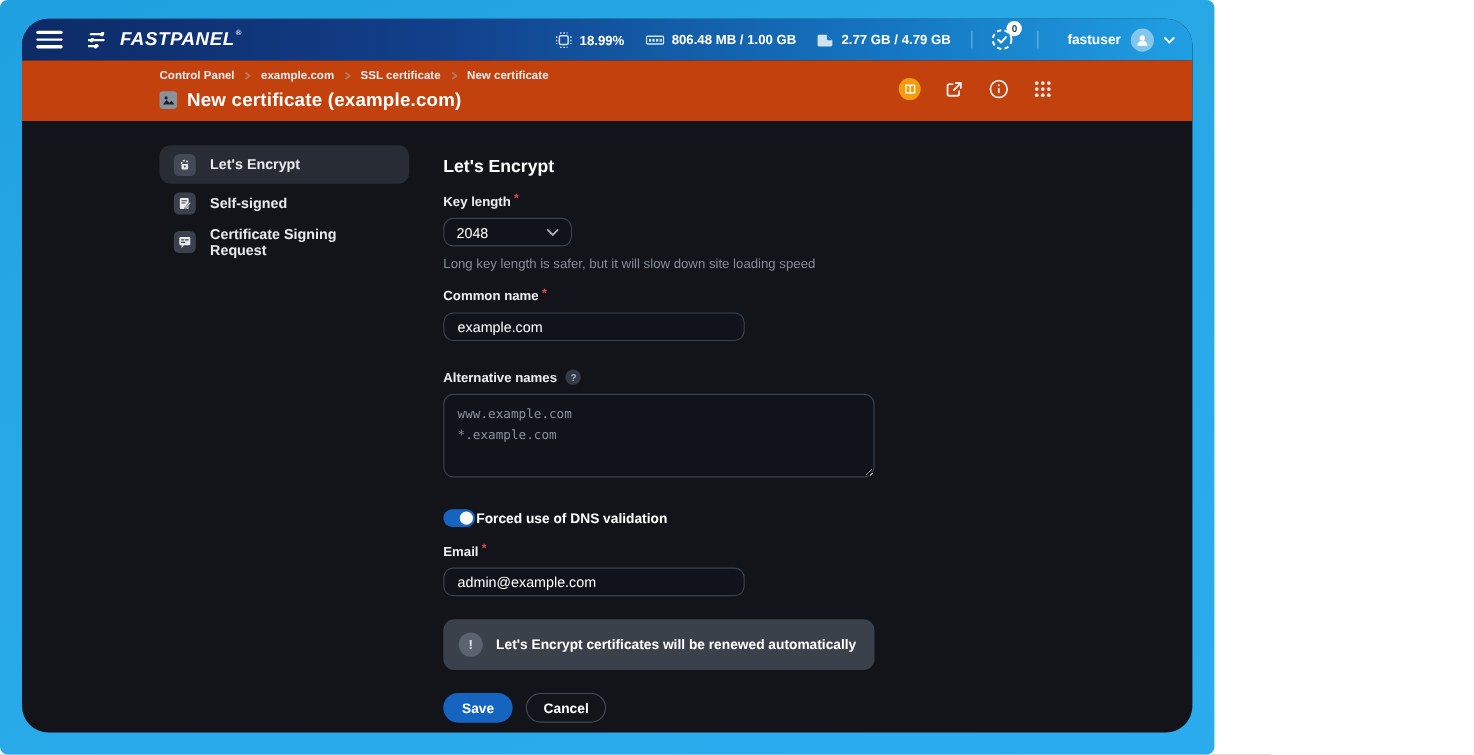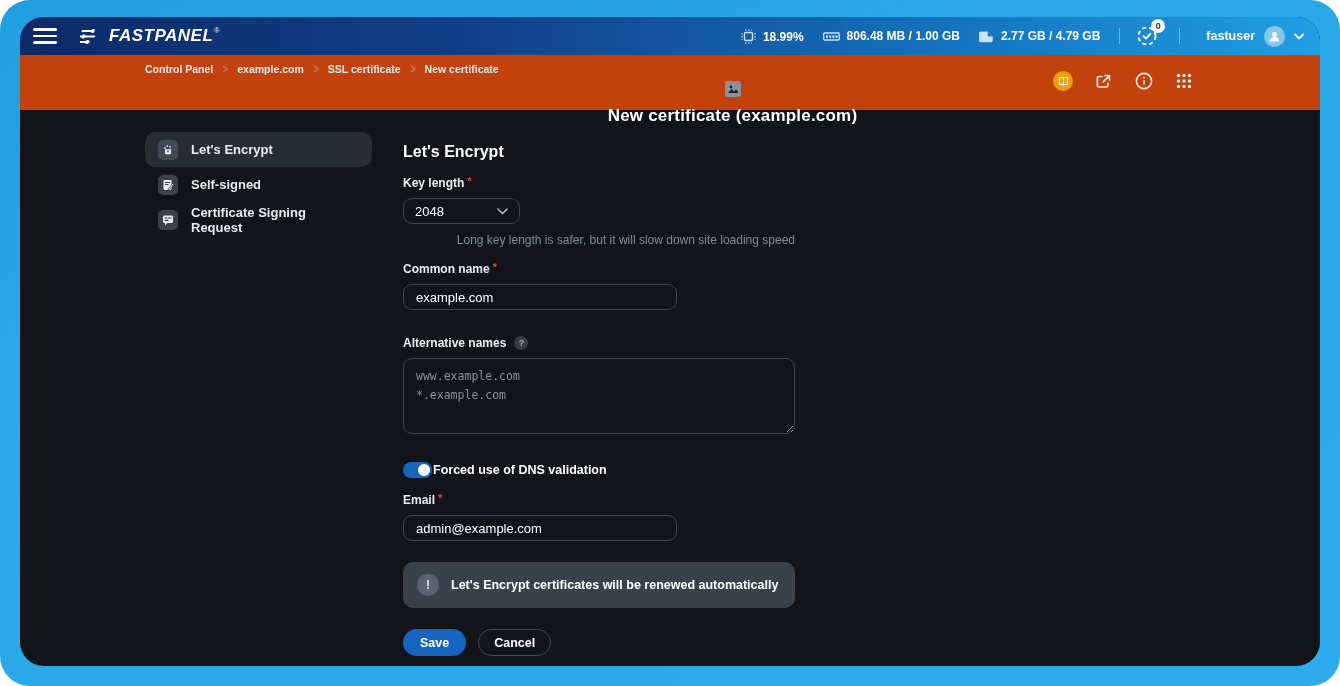--- a/index.html
+++ b/index.html
@@ -1,20 +1,20 @@
 <!DOCTYPE html>
 <html><head>
 <meta charset="utf-8">
 <style>
   * { margin:0; padding:0; box-sizing:border-box; }
   html,body { width:1340px; height:686px; background:#ffffff; font-family:"Liberation Sans", sans-serif; overflow:hidden; }
 
-  .frame { position:absolute; inset:0; width:1340px; height:686px;
+  .frame { position:absolute; inset:0; width:1104px; height:686px;
     background:linear-gradient(160deg,#1fa0e0 0%,#27a7e3 30%,#2aacef 100%);
-    border-radius:30px; }
+    border-radius:7px; }
   .panel { position:absolute; left:20px; right:20px; top:17px; bottom:20px;
     background:#12141a; border-radius:24px; overflow:hidden; }
 
   
   .topbar { position:relative; height:38px; display:flex; align-items:center;
     padding:0 16px 0 8px;
     background:linear-gradient(90deg,#0d2a66 0%,#123f8a 35%,#1577c2 75%,#209fe2 100%);
     border-radius:22px 22px 0 0; }
   .hamburger { width:34px; height:30px; display:flex; flex-direction:column; justify-content:center; gap:4px; padding:0 5px; cursor:pointer; background:none; border:none; }
   .hamburger span { display:block; height:2.5px; background:#fff; border-radius:2px; }
@@ -30,21 +30,21 @@
   .user { display:flex; align-items:center; gap:9px; margin-left:12px; cursor:pointer; }
   .user-name { color:#fff; font-size:12.5px; font-weight:700; }
   .avatar { width:21px; height:21px; border-radius:50%; background:rgba(255,255,255,.45); display:flex; align-items:center; justify-content:center; }
 
   
   .header { position:relative; height:55px; background:#c2410c; padding:8px 0 0 125px; }
   .breadcrumb { display:flex; align-items:center; gap:9px; font-size:10.5px; font-weight:700; color:#e8eaee; }
   .crumb { cursor:pointer; }
   .crumb.current { cursor:default; }
   .bc-sep { display:flex; align-items:center; opacity:.55; }
-  .title-row { display:flex; align-items:center; gap:9px; margin-top:6px;flex-direction:column; }
+  .title-row { display:flex; align-items:center; gap:9px; margin-top:6px; }
   .title-icon { width:16px; height:16px; border-radius:3px; background:#8b919c; display:flex; align-items:center; justify-content:center; }
   .page-title { font-size:17px; font-weight:700; color:#fff; letter-spacing:.2px; }
   .header-actions { position:absolute; right:127px; top:16px; display:flex; align-items:center; gap:21px; }
   .hact { width:19px; height:19px; display:flex; align-items:center; justify-content:center; cursor:pointer; }
   .docs-circle { width:20px; height:20px; border-radius:50%; background:#f59b0e; display:flex; align-items:center; justify-content:center; }
 
   
   .content { display:flex; padding:22px 0 0 125px; }
   .sidebar { width:227px; margin-right:31px; }
   .side-item { display:flex; align-items:center; gap:13px; height:35px; padding:0 13px; border-radius:10px; cursor:pointer; color:#e9ebef; font-size:13px; font-weight:700; }
@@ -53,21 +53,21 @@
   .side-item.active .side-icon { background:#434a56; }
 
   .form { width:392px; margin-top:11px; }
   .section-title { font-size:16px; font-weight:700; color:#fff; }
   .field-label { display:flex; align-items:center; font-size:12px; font-weight:700; color:#eceef1; }
   .req { color:#e5484d; margin-left:3px; font-size:11px; transform:translateY(-2px); }
   .q-badge { width:14px; height:14px; border-radius:50%; background:#353b46; color:#aab1bb; font-size:9px; font-weight:700; display:flex; align-items:center; justify-content:center; margin-left:8px; cursor:pointer; }
 
   .ctl { background:#10131a; border:1px solid #3d434e; border-radius:9px; color:#fff; font-size:13px; font-family:"Liberation Sans", sans-serif; }
   .select { width:117px; height:26px; display:flex; align-items:center; justify-content:space-between; padding:0 11px; cursor:pointer; }
-  .hint { font-size:12px; color:#858b96; margin-top:9px;text-align:right; }
+  .hint { font-size:12px; color:#858b96; margin-top:9px; }
   .text-input { width:274px; height:26px; padding:0 12px; outline:none; }
   .textarea { width:392px; height:76px; padding:8px 12px; outline:none; resize:vertical;
     font-family:"DejaVu Sans Mono", monospace; font-size:11.5px; line-height:19px; color:#e9ebef; }
   .textarea::placeholder { color:#8a919c; }
 
   .toggle-row { display:flex; align-items:center; gap:1px; margin-top:24px; }
   .toggle { width:29px; height:16px; border-radius:9px; background:#1565c0; position:relative; cursor:pointer; flex:none; }
   .toggle-knob { position:absolute; top:2px; right:2px; width:12px; height:12px; border-radius:50%; background:#fff; }
   .toggle-label { font-size:12.5px; font-weight:700; color:#fff; }
 

